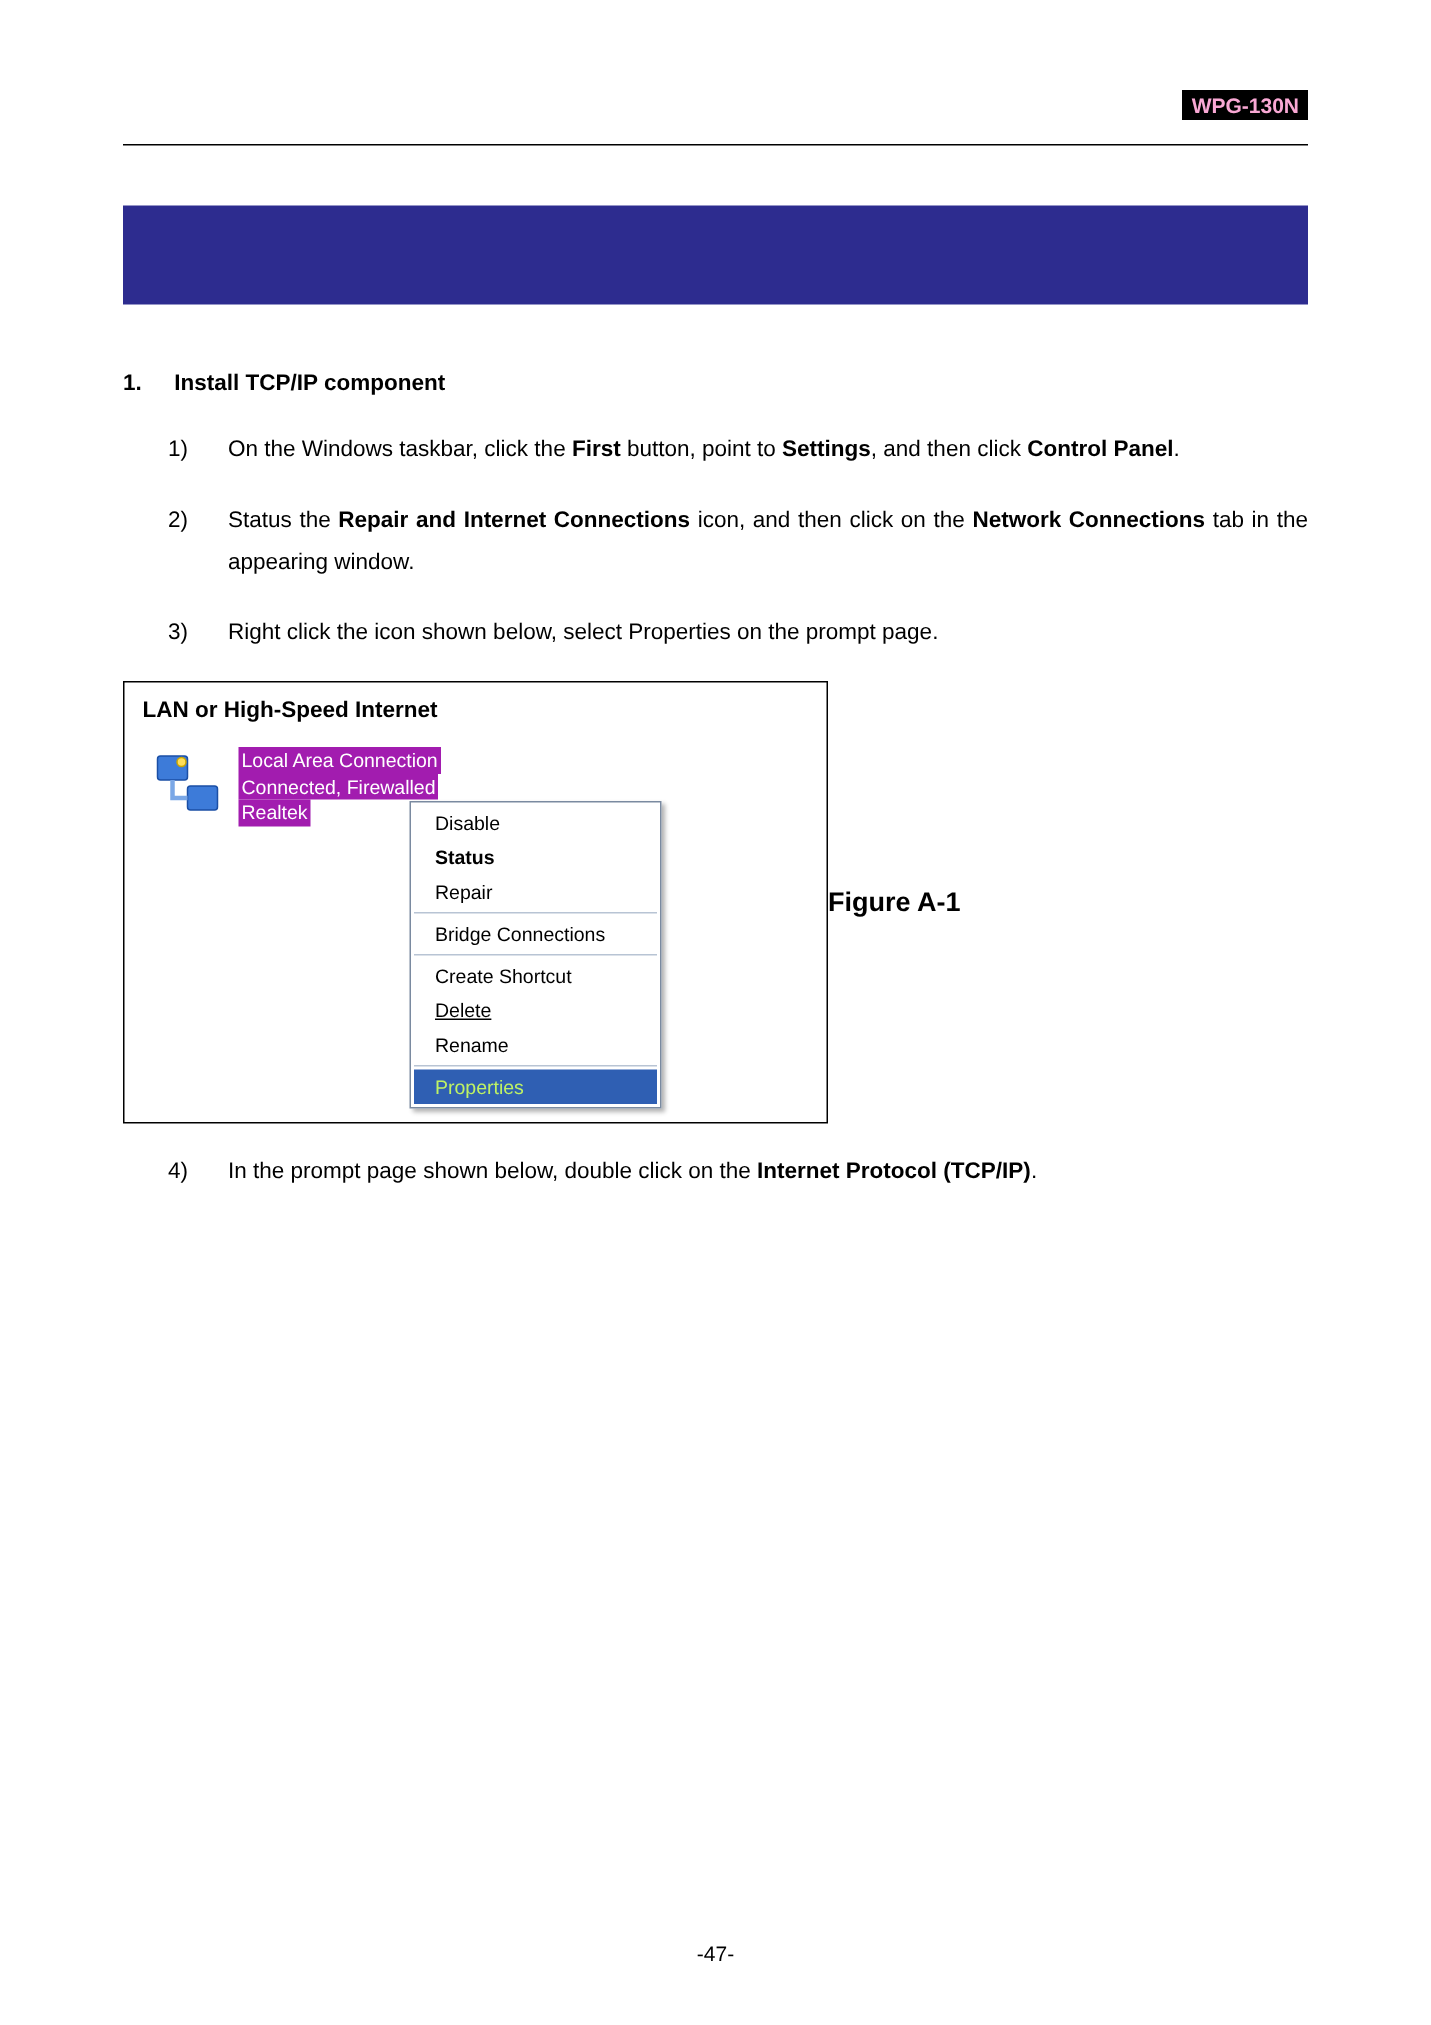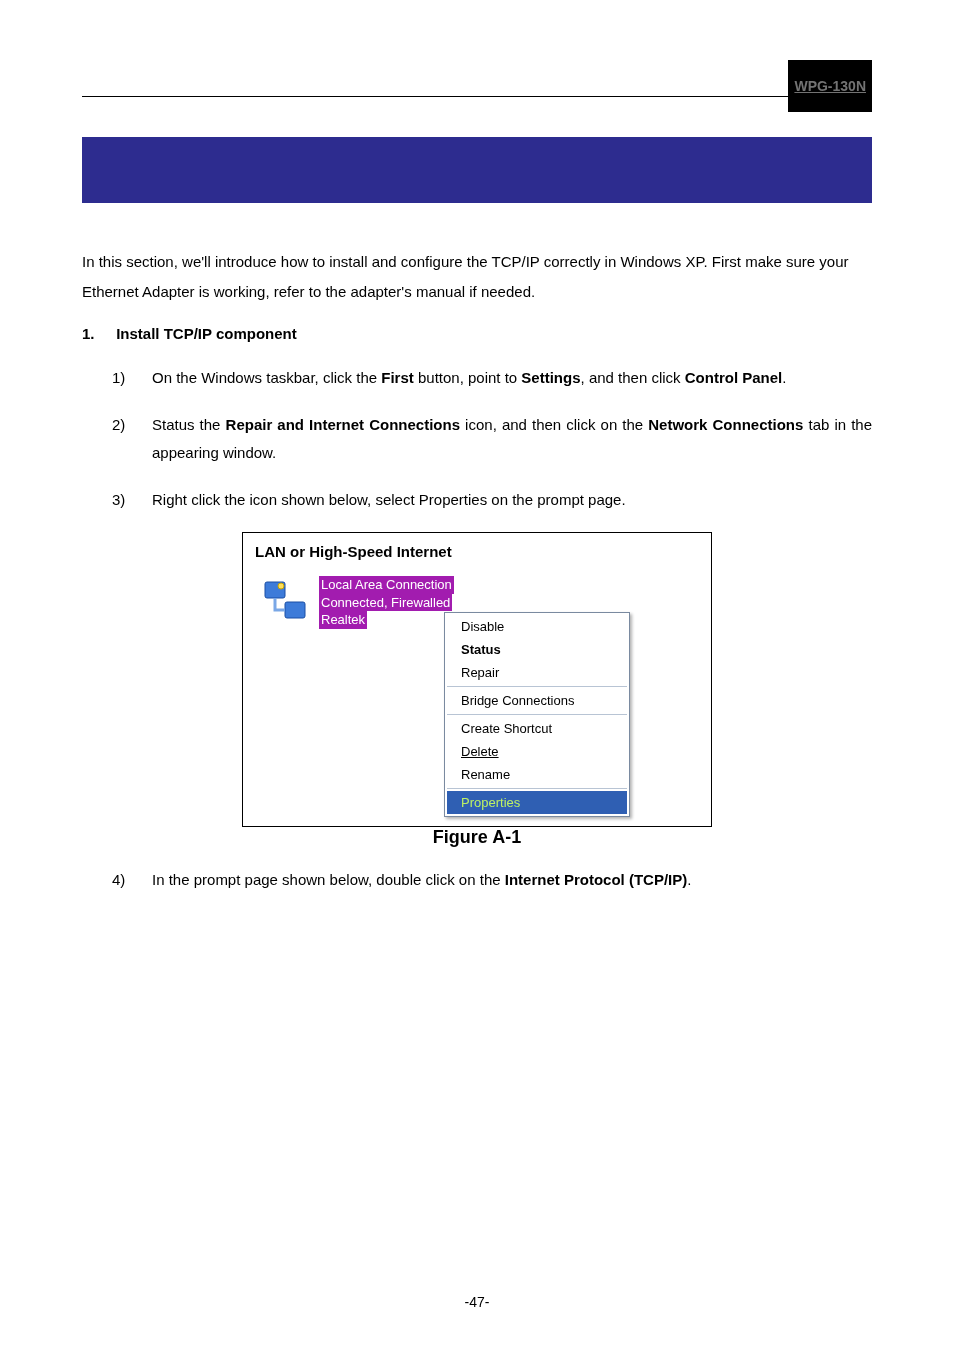--- a/index.html
+++ b/index.html
@@ -12,25 +12,24 @@
     color: #000;
   }
   .page {
     padding: 60px 82px 0 82px;
   }
   .header-tag {
     position: absolute;
     top: 60px;
     right: 82px;
     background: #000;
-    color: #737373;
+    color: #f9a8d4;
     font-weight: bold;
     font-size: 14px;
-    padding: 18px 6px;
-    text-decoration: underline;
+    padding: 2px 6px;
   }
   .header-rule {
     border: 0;
     border-top: 1.5px solid #000;
     margin-top: 36px;
     margin-bottom: 40px;
   }
   .blue-banner {
     background: #2d2c8f;
     height: 66px;
@@ -56,21 +55,21 @@
     line-height: 1.9;
     margin-bottom: 18px;
     display: flex;
   }
   .step-num { flex: 0 0 40px; }
   .step-body { flex: 1; text-align: justify; }
   b { font-weight: bold; }
 
   .figure-wrap {
     display: flex;
-    flex-direction: column;
+    flex-direction: row;
     align-items: center;
     margin: 6px 0 18px 0;
   }
   .figure-box {
     border: 1px solid #000;
     width: 470px;
     padding: 10px 0 20px 0;
     background: #fff;
   }
   .fig-title {
@@ -87,23 +86,23 @@
   }
   .conn-icon {
     width: 48px; height: 48px;
     flex: 0 0 48px;
     margin-right: 10px;
   }
   .conn-labels { font-family: Tahoma, Arial, sans-serif; font-size: 13px; }
   .hl { background:#a21caf; color:#fff; padding:0 2px; display:inline-block; line-height:1.35; }
   .ctx-menu {
     position: absolute;
-    left: 201px;
+    left: 190px;
     top: 46px;
-    width: 186px;
+    width: 168px;
     background:#fff;
     border:1px solid #7a8aa0;
     box-shadow: 2px 2px 3px rgba(0,0,0,0.3);
     font-family: Tahoma, Arial, sans-serif;
     font-size: 13px;
     padding: 2px;
   }
   .ctx-item { padding: 4px 14px; color:#000; }
   .ctx-item.disabled { color:#000000;text-decoration:underline; }
   .ctx-item.bold { font-weight: bold; }
@@ -124,21 +123,20 @@
 </style>
 </head>
 <body>
 
 <div class="page">
   <div class="header-tag">WPG-130N</div>
   <hr class="header-rule">
 
   <div class="blue-banner"></div>
 
-  <p class="intro">In this section, we'll introduce how to install and configure the TCP/IP correctly in Windows XP. First make sure your Ethernet Adapter is working, refer to the adapter's manual if needed.</p>
 
   <p class="section-title">
     <span class="num-prefix">1.</span>
     <span>Install TCP/IP component</span>
   </p>
 
   <ol class="steps">
     <li>
       <span class="step-num">1)</span>
       <span class="step-body">

